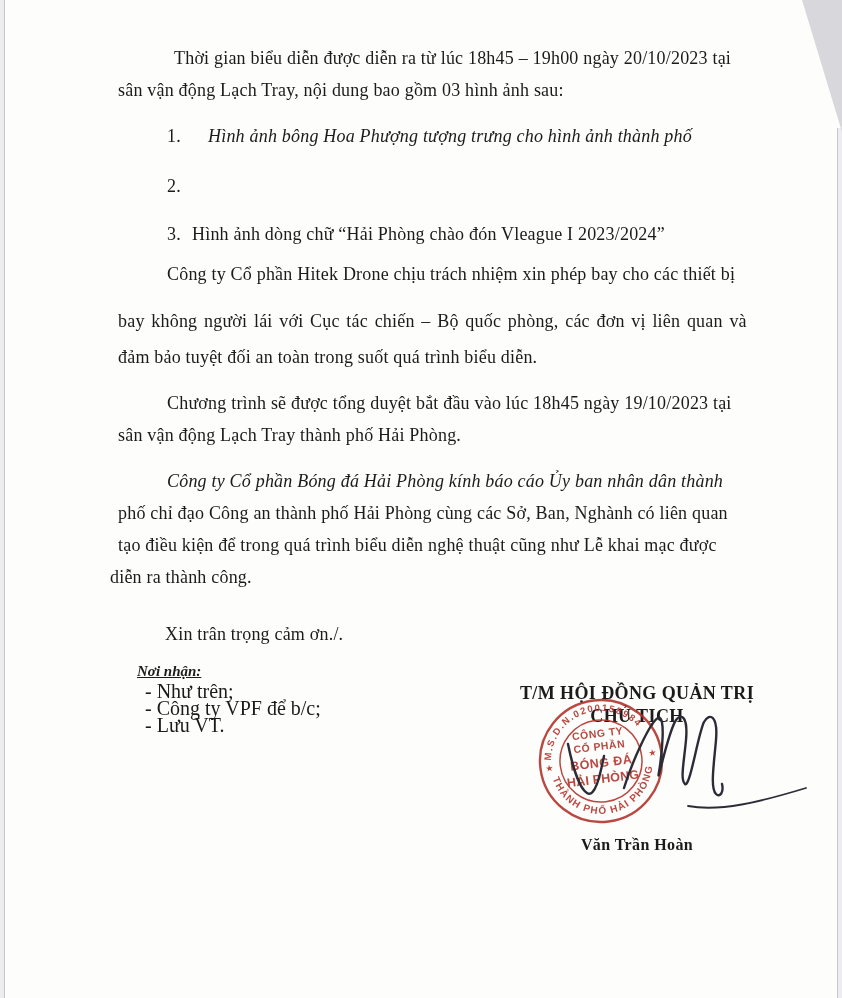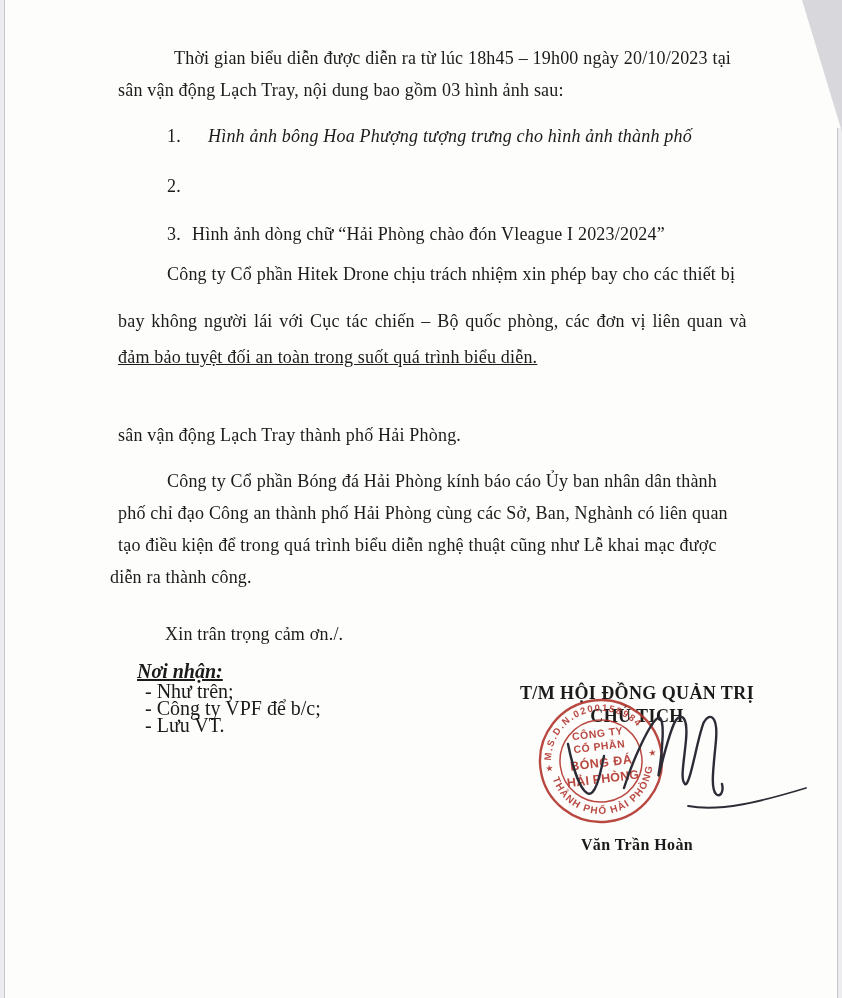--- a/index.html
+++ b/index.html
@@ -12,21 +12,21 @@
   .page{position:absolute;inset:0;}
   
   .edge-left{position:absolute;left:0;top:0;bottom:0;width:4px;background:#ededf0;border-right:1px solid #c6c6cc;}
   .edge-right{position:absolute;right:0;top:128px;bottom:0;width:4px;background:#ededf0;border-left:1px solid #c6c6cc;}
   .edge-corner{position:absolute;right:0;top:0;width:40px;height:132px;background:#d8d8dc;
     clip-path:polygon(0% 0%,100% 0%,100% 100%);}
   
   .ln{position:absolute;font-size:18px;line-height:20px;white-space:nowrap;letter-spacing:.2px;}
   .ln-sm{position:absolute;font-size:20px;line-height:16px;white-space:nowrap;}
   .center-block{position:absolute;text-align:center;margin-top:16px;}
-  .recip-title{font-size:20px;font-style:italic;font-weight:bold;text-decoration:underline;}
+  .recip-title{font-size:15px;font-style:italic;font-weight:bold;text-decoration:underline;}
   .signer-name{font-size:16px;font-weight:bold;letter-spacing:.4px;}
   .tm-line{font-size:18px;font-weight:bold;letter-spacing:.4px;}
   .stamp-svg{position:absolute;left:536px;top:697px;width:130px;height:128px;opacity:.88;}
   .sig-svg{position:absolute;left:555px;top:670px;width:260px;height:190px;}
 </style>
 </head>
 <body>
 
 <div class="page">
 
@@ -40,25 +40,26 @@
   <div class="ln" style="left:167px;top:126px;">1.</div>
   <div class="ln" style="left:208px;top:126px;font-style:italic;">Hình ảnh bông Hoa Phượng tượng trưng cho hình ảnh thành phố</div>
 
   <div class="ln" style="left:167px;top:176px;">2.</div>
 
   <div class="ln" style="left:167px;top:224px;">3.</div>
   <div class="ln" style="left:192px;top:224px;">Hình ảnh dòng chữ “Hải Phòng chào đón Vleague I 2023/2024”</div>
 
   <div class="ln" style="left:167px;top:256px;margin-top:8px;">Công ty Cổ phần Hitek Drone chịu trách nhiệm xin phép bay cho các thiết bị</div>
   <div class="ln" style="left:118px;top:311px;word-spacing:2px;">bay không người lái với Cục tác chiến – Bộ quốc phòng, các đơn vị liên quan và</div>
-  <div class="ln" style="left:118px;top:347px;text-decoration:underline;">đảm bảo tuyệt đối an toàn trong suốt quá trình biểu diễn.</div>
+  <div class="ln" style="left:118px;top:347px;">đảm bảo tuyệt đối an toàn trong suốt quá trình biểu diễn.</div>
 
+  <div class="ln" style="left:167px;top:393px;">Chương trình sẽ được tổng duyệt bắt đầu vào lúc 18h45 ngày 19/10/2023 tại</div>
   <div class="ln" style="left:118px;top:425px;">sân vận động Lạch Tray thành phố Hải Phòng.</div>
 
-  <div class="ln" style="left:167px;top:471px;">Công ty Cổ phần Bóng đá Hải Phòng kính báo cáo Ủy ban nhân dân thành</div>
+  <div class="ln" style="left:167px;top:471px;font-style:italic;">Công ty Cổ phần Bóng đá Hải Phòng kính báo cáo Ủy ban nhân dân thành</div>
   <div class="ln" style="left:118px;top:503px;">phố chỉ đạo Công an thành phố Hải Phòng cùng các Sở, Ban, Nghành có liên quan</div>
   <div class="ln" style="left:118px;top:535px;">tạo điều kiện để trong quá trình biểu diễn nghệ thuật cũng như Lễ khai mạc được</div>
   <div class="ln" style="left:110px;top:567px;">diễn ra thành công.</div>
 
   <div class="ln" style="left:165px;top:624px;">Xin trân trọng cảm ơn./.</div>
 
   <div class="ln-sm recip-title" style="left:137px;top:663px;">Nơi nhận:</div>
   <div class="ln-sm" style="left:145px;top:683px;">- Như trên;</div>
   <div class="ln-sm" style="left:145px;top:700px;">- Công ty VPF để b/c;</div>
   <div class="ln-sm" style="left:145px;top:717px;">- Lưu VT.</div>

